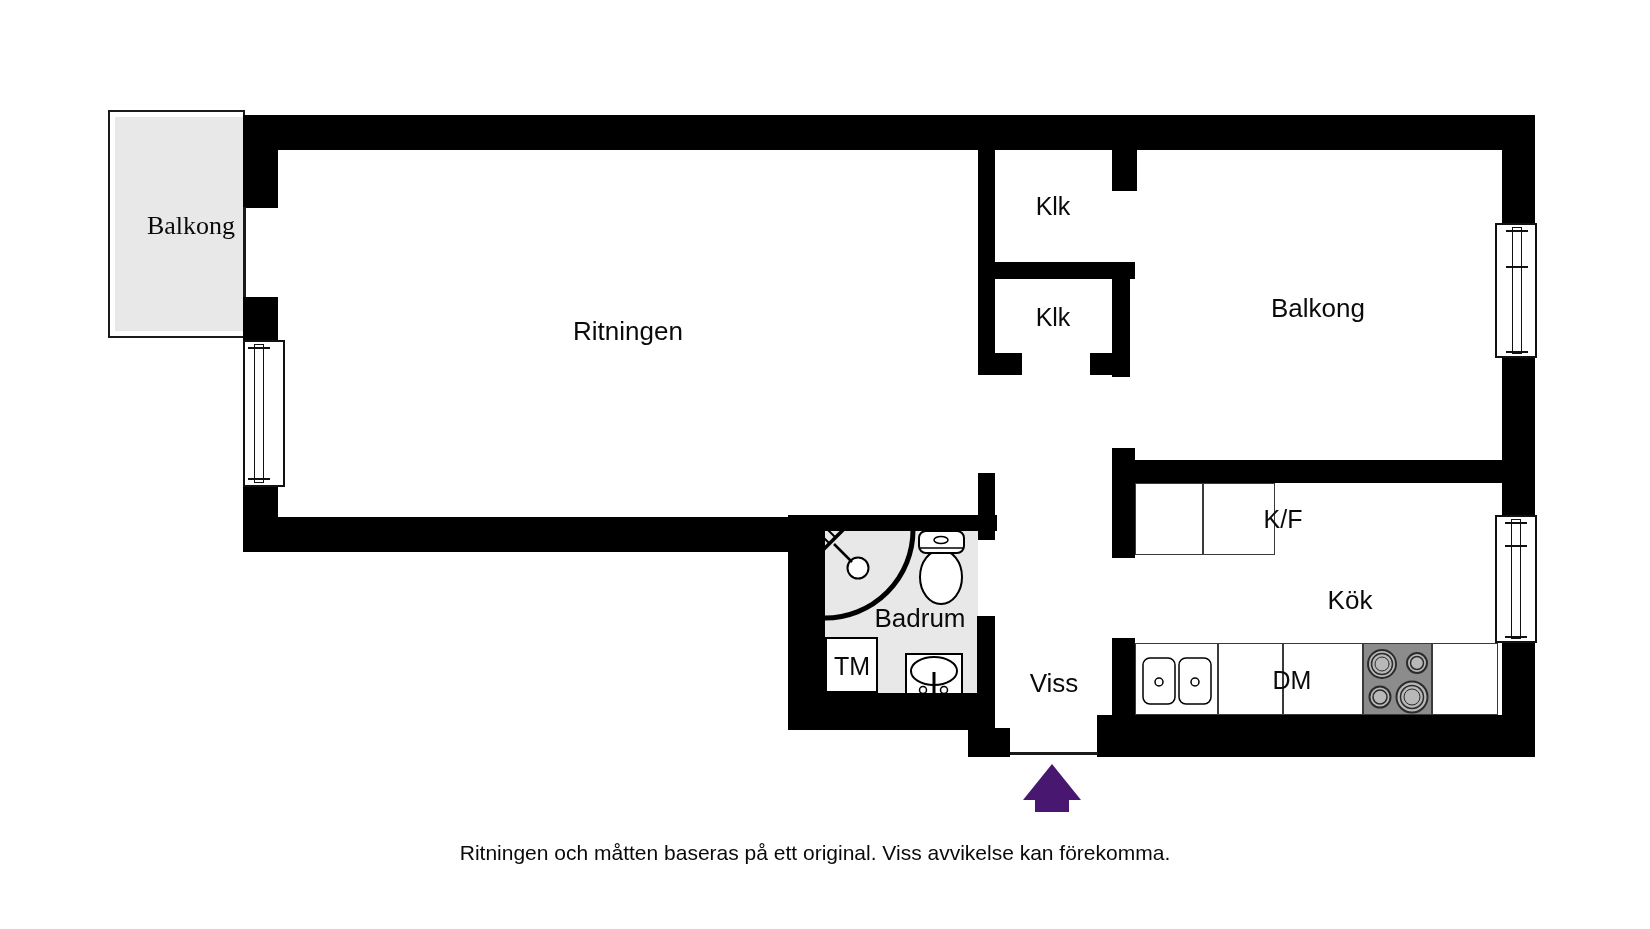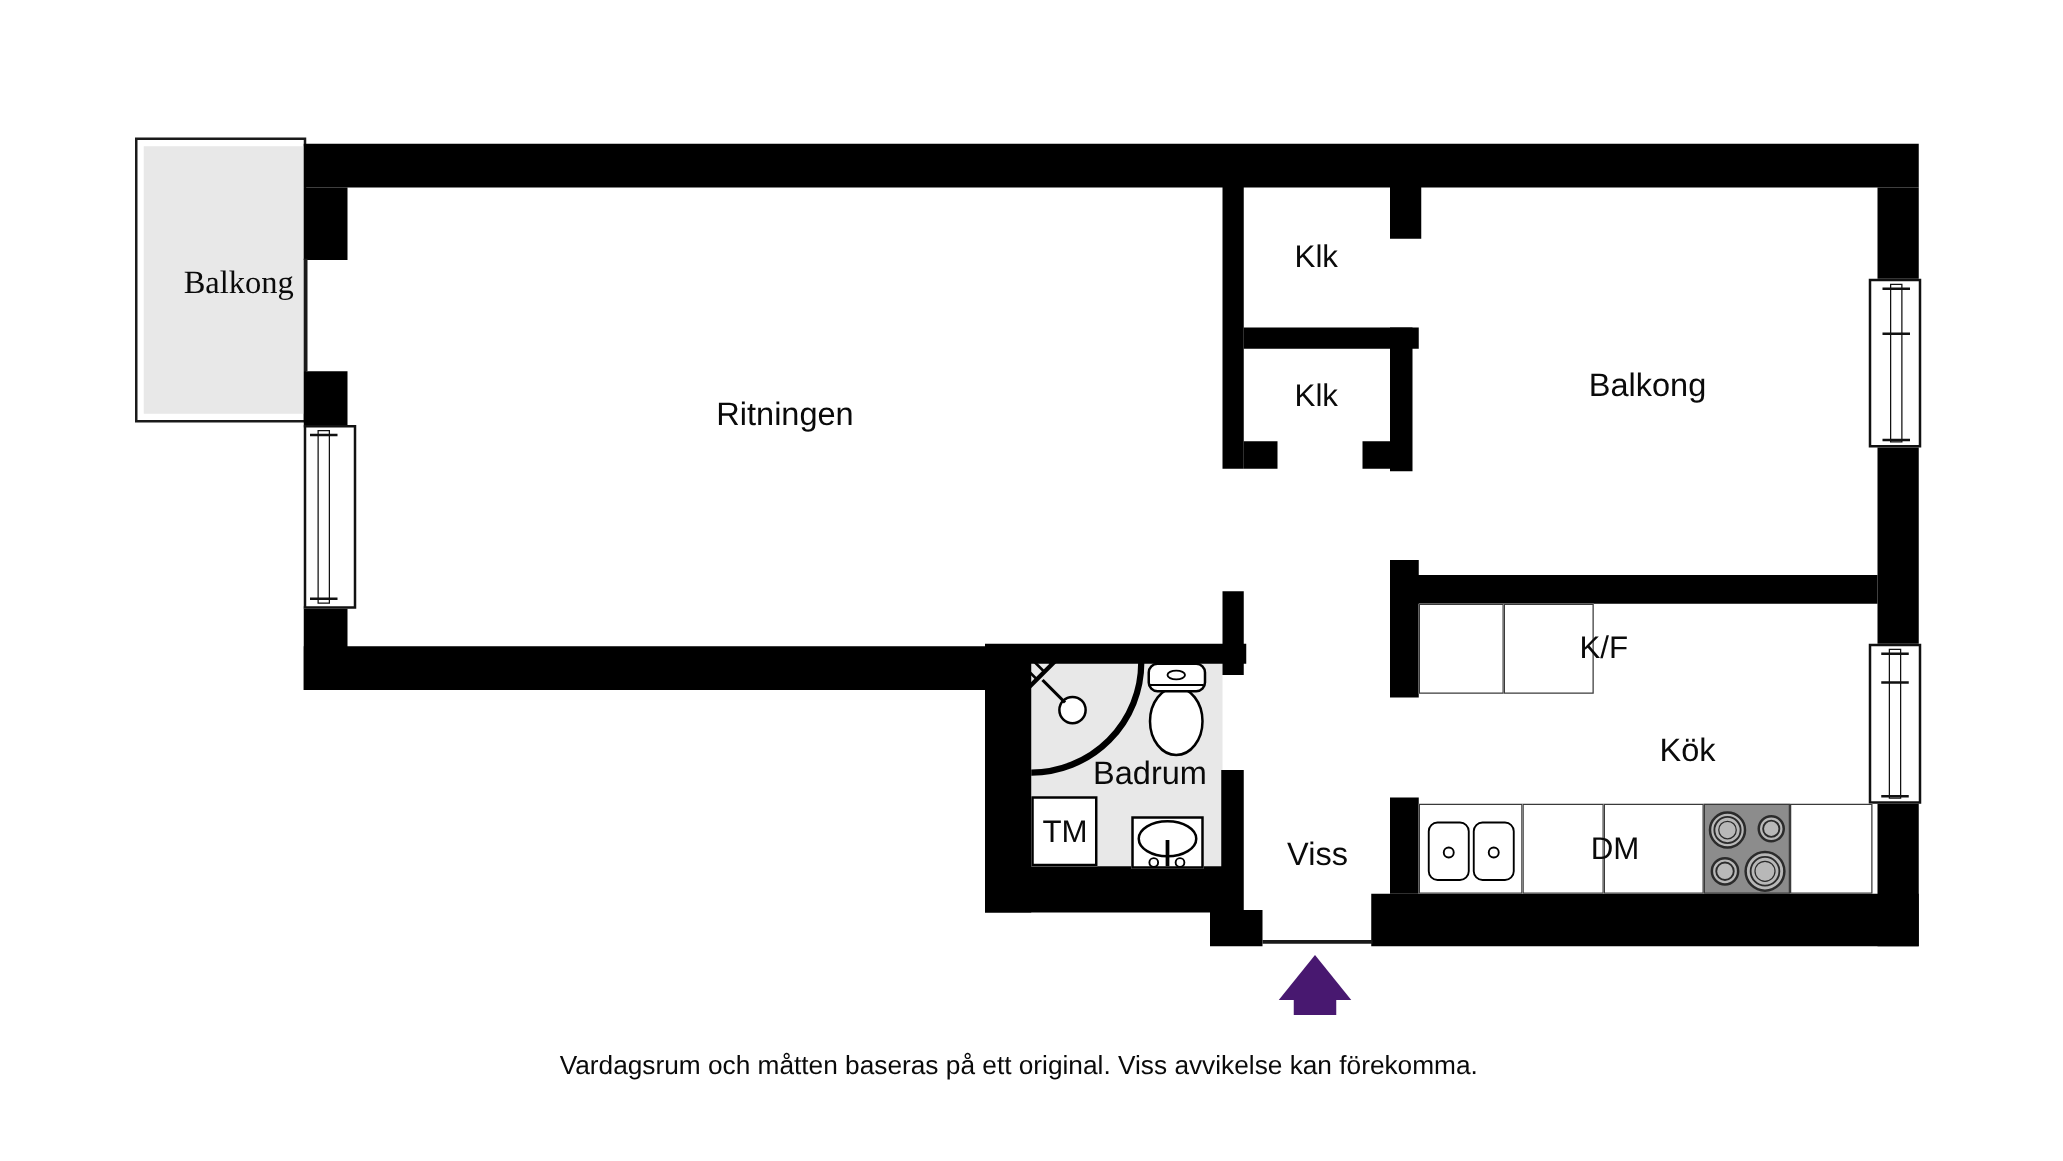--- a/index.html
+++ b/index.html
@@ -140,15 +140,15 @@
   <div class="lbl small" style="left:1053px;top:206px;">Klk</div>
   <div class="lbl small" style="left:1053px;top:317px;">Klk</div>
   <div class="lbl" style="left:1318px;top:308px;">Balkong</div>
   <div class="lbl" style="left:1317px;top:600px;margin-left:33px;">Kök</div>
   <div class="lbl" style="left:920px;top:618px;text-align:center;">Badrum</div>
   <div class="lbl" style="left:1054px;top:683px;">Viss</div>
   <div class="lbl small" style="left:1239px;top:519px;margin-left:44px;">K/F</div>
   <div class="lbl small" style="left:852px;top:666px;">TM</div>
   <div class="lbl small" style="left:1292px;top:680px;">DM</div>
 
-  <div class="footer">Vardagsrum och måtten baseras på ett original. Viss avvikelse kan förekomma.</div>
+  <div class="footer">Ritningen och måtten baseras på ett original. Viss avvikelse kan förekomma.</div>
 
 </div>
 
 </body></html>

